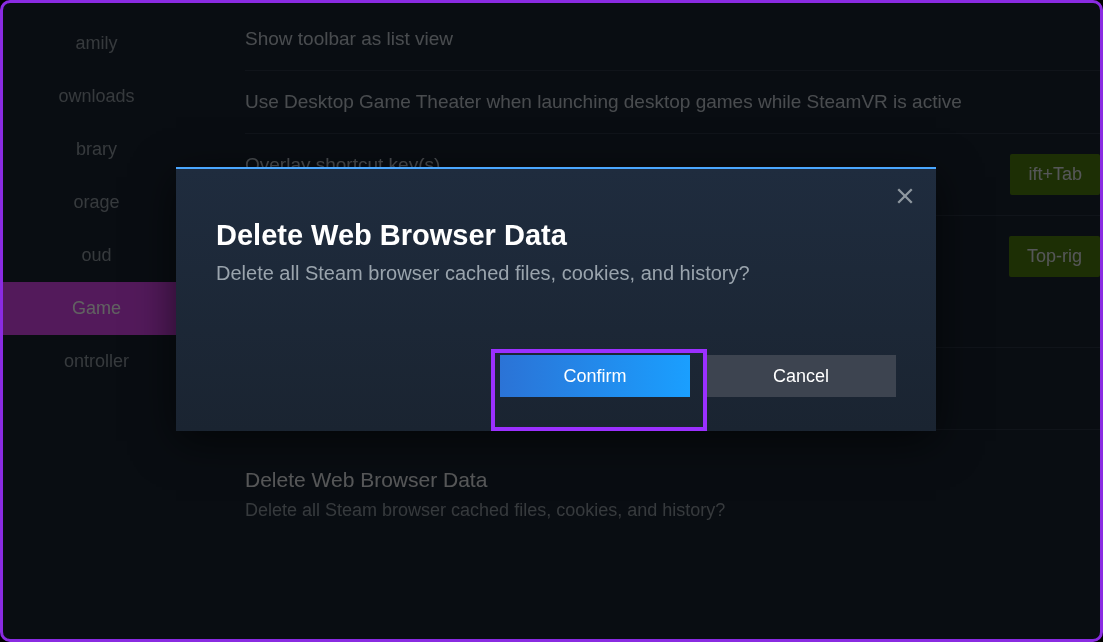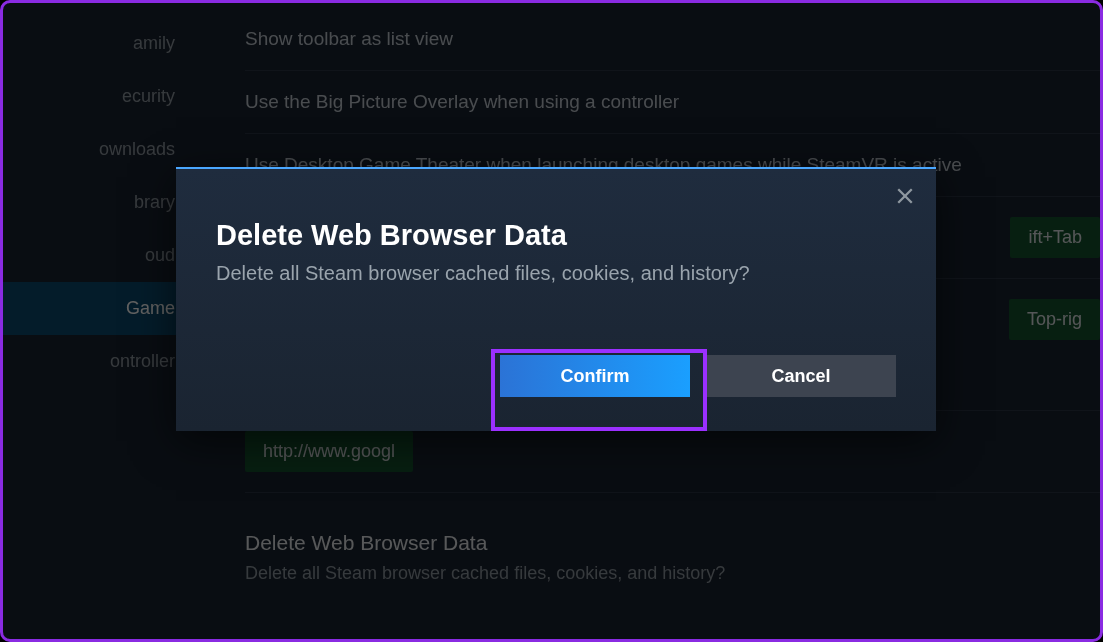--- a/index.html
+++ b/index.html
@@ -34,26 +34,26 @@
 .sidebar {
   width: 182px;
   background: #1a2330;
   padding-top: 14px;
   flex-shrink: 0;
 }
 .sidebar-item {
   padding: 16px 10px 16px 15px;
   color: #8f98a0;
   font-size: 18px;
-  text-align: right;
+  text-align: center;
   white-space: nowrap;
   overflow: hidden;
 }
 .sidebar-item.active {
-  background: #0c4a6e;
+  background: #d946ef;
   color: #fff;
 }
 .main {
   flex: 1;
   padding: 5px 0 0 60px;
   color: #c7d5e0;
   overflow: hidden;
 }
 .setting-row {
   padding: 20px 0;
@@ -63,21 +63,21 @@
   align-items: flex-start;
   color: #c0c8d0;
   font-size: 19px;
   white-space: nowrap;
 }
 .setting-row:first-child {
   border-top: none;
 }
 .setting-value {
   color: #dfe3e6;
-  background: #14532d;
+  background: #4d7c0f;
   padding: 10px 18px;
   border-radius: 2px;
   font-size: 18px;
 }
 .section-title {
   padding: 38px 0 8px 0;
   color: #e5e8eb;
   font-size: 21px;
   border-top: 1px solid #2a3544;
 }
@@ -125,21 +125,20 @@
 .dialog-desc {
   color: #9aa4ad;
   font-size: 20px;
   margin-bottom: 70px;
 }
 .dialog-buttons {
   display: flex;
   justify-content: flex-end;
   gap: 16px;
   padding-right: 0;
-  font-weight: bold;
 }
 .btn {
   width: 190px;
   height: 42px;
   display: flex;
   align-items: center;
   justify-content: center;
   font-size: 18px;
   color: #fff;
   cursor: pointer;
@@ -160,34 +159,31 @@
   z-index: 30;
   pointer-events: none;
 }
 </style>
 </head>
 <body>
 
 <div class="app">
   <div class="sidebar">
     <div class="sidebar-item">amily</div>
-    <div class="sidebar-item">ecurity</div>
     <div class="sidebar-item">ownloads</div>
     <div class="sidebar-item">brary</div>
+    <div class="sidebar-item">orage</div>
     <div class="sidebar-item">oud</div>
     <div class="sidebar-item active"> Game</div>
     <div class="sidebar-item">ontroller</div>
   </div>
 
   <div class="main">
     <div class="setting-row">
       <span>Show toolbar as list view</span>
-    </div>
-    <div class="setting-row">
-      <span>Use the Big Picture Overlay when using a controller</span>
     </div>
     <div class="setting-row">
       <span>Use Desktop Game Theater when launching desktop games while SteamVR is active</span>
     </div>
     <div class="setting-row">
       <span>Overlay shortcut key(s)</span>
       <span class="setting-value">ift+Tab</span>
     </div>
     <div class="setting-row">
       <span></span>

